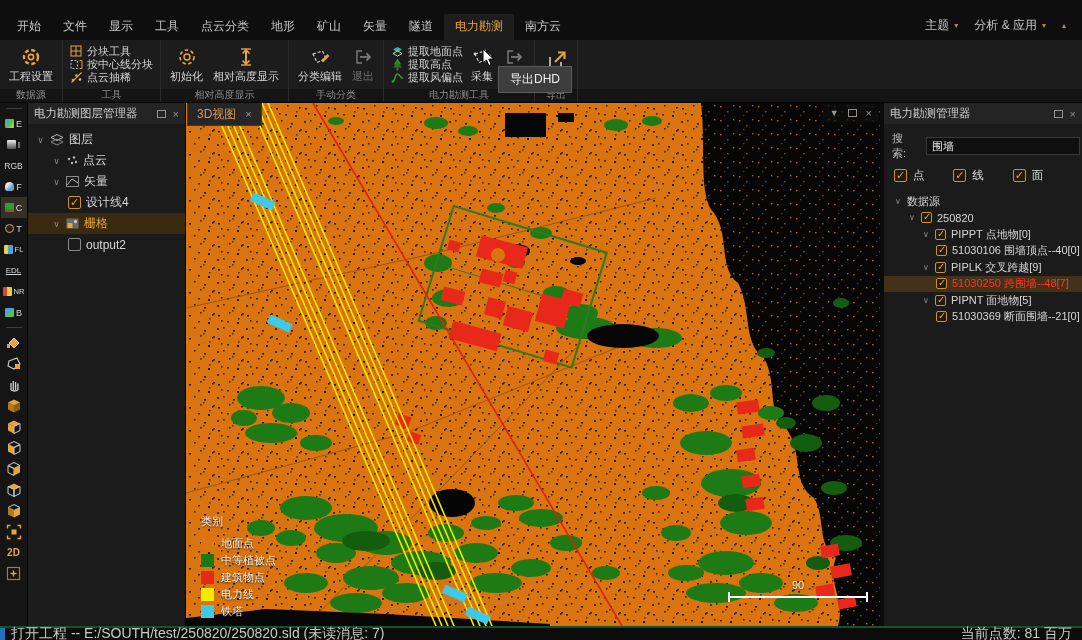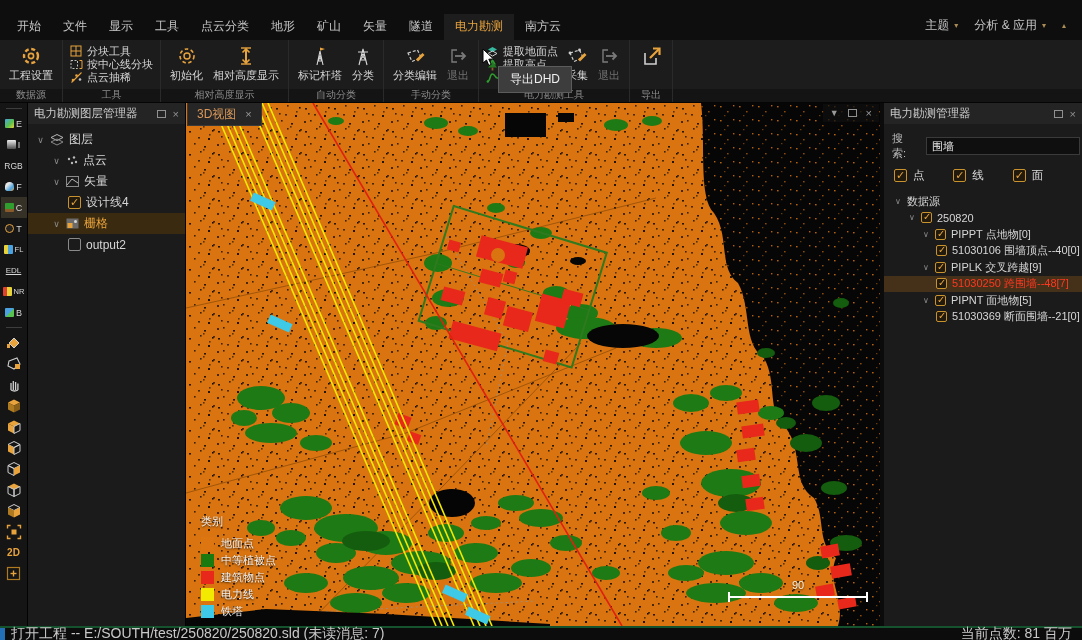--- a/index.html
+++ b/index.html
@@ -8,21 +8,21 @@
   
   .menubar{height:40px;background:#0e0e0e;display:flex;align-items:flex-end;padding:0 6px;}
   .menu-item{padding:4px 11px 5px;font-size:12px;color:#c6c6c6;cursor:default;white-space:nowrap;}
   .menu-item.active{color:#e8a33d;background:#1d1d1d;}
   .menubar-right{margin-left:auto;display:flex;gap:16px;font-size:12px;color:#c6c6c6;align-items:center;padding:0 10px 6px 0;}
   .dd{display:flex;align-items:center;gap:5px;}
   .caret{font-size:8px;color:#a88b55;}
   
   .ribbon{height:63px;background:#1c1c1c;display:flex;border-bottom:1px solid #050505;}
   .rgroup{display:flex;flex-direction:column;border-right:1px solid #2a2a2a;}
-  .rg-content{height:50px;display:flex;align-items:flex-start;padding:2px 7px;gap:6px;}
+  .rg-content{height:50px;display:flex;align-items:flex-end;padding:2px 7px;gap:6px;}
   .rg-label{height:13px;background:#141414;color:#8d8d8d;font-size:10px;text-align:center;line-height:12px;overflow:hidden;white-space:nowrap;}
   .btn-big{display:flex;flex-direction:column;align-items:center;justify-content:space-between;padding:2px 2px 3px;font-size:11px;color:#d5d5d5;white-space:nowrap;}
   .btn-big .ic{height:24px;display:flex;align-items:center;}
   .btn-stack{display:flex;flex-direction:column;justify-content:space-between;padding:3px 0;}
   .btn-small{display:flex;align-items:center;gap:4px;font-size:11px;color:#d5d5d5;height:13px;white-space:nowrap;}
   .disabled{color:#707070;}
   .ribbon-fill{flex:1;background:#1c1c1c;display:flex;flex-direction:column;}
   .ribbon-fill .rg-label{flex:none;margin-top:auto;}
   
   .main{display:flex;height:523px;}
@@ -181,42 +181,20 @@
                 <line x1="6" y1="3" x2="16" y2="3" stroke="#e8a33d" stroke-width="1.4"></line>
                 <line x1="6" y1="19" x2="16" y2="19" stroke="#e8a33d" stroke-width="1.4"></line>
               </svg>
           </span>
           <span>相对高度显示</span>
         </div>
       </div>
       <div class="rg-label">相对高度显示</div>
     </div>
 
-    <div class="rgroup">
-      <div class="rg-content">
-        <div class="btn-big">
-          <span class="ic">
-            <svg width="22" height="22">
-                <path d="M8 20 L11 6 L14 20 M8.9 16 h4.2 M9.8 11 h2.4 M8.9 16 L12.2 11 M13.1 16 L9.8 11" fill="none" stroke="#d8d8d8" stroke-width="1.1"></path>
-                <path d="M11 6 V2.5 L16 4 L11 5.8" fill="#e8a33d"></path>
-              </svg>
-          </span>
-          <span>标记杆塔</span>
-        </div>
-        <div class="btn-big">
-          <span class="ic">
-            <svg width="22" height="22">
-                <path d="M7 20 L11 4 L15 20 M8.2 15 h5.6 M9.4 9.5 h3.2 M6 7 h10 M8.2 15 L12.6 9.5 M13.8 15 L9.4 9.5" fill="none" stroke="#d8d8d8" stroke-width="1.1"></path>
-              </svg>
-          </span>
-          <span>分类</span>
-        </div>
-      </div>
-      <div class="rg-label">自动分类</div>
-    </div>
 
     <div class="rgroup">
       <div class="rg-content">
         <div class="btn-big">
           <span class="ic">
             <svg width="22" height="22">
                 <path d="M4 8 L13.5 5 L17 12.5 L8 16.5 Z" fill="none" stroke="#cfcfcf" stroke-width="1.2" stroke-dasharray="3 2"></path>
                 <path d="M12 14.5 L18.5 8 L20.5 10 L14 16.5 Z" fill="#e8a33d"></path>
               </svg>
           </span>

